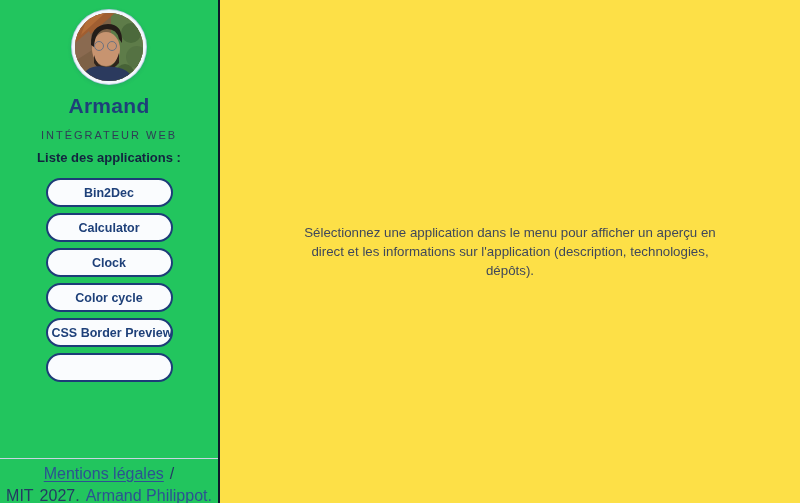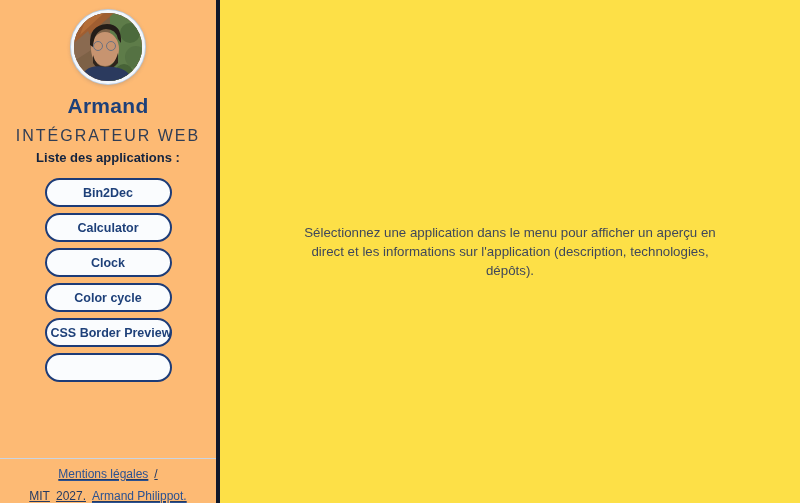--- a/index.html
+++ b/index.html
@@ -8,22 +8,22 @@
     display: flex;
     font-family: "Liberation Sans", sans-serif;
     background: #f1f4f9;
     overflow: hidden;
   }
 
   
   .sidebar {
     width: 220px;
     height: 503px;
-    background: #fdba74;
-    border-right: 4px solid #0f172a;
+    background: #22c55e;
+    border-right: 2px solid #0f172a;
     display: flex;
     flex-direction: column;
     align-items: center;
     flex-shrink: 0;
   }
 
   .avatar-wrap {
     margin-top: 10px;
     width: 74px;
     height: 74px;
@@ -41,21 +41,21 @@
     font-size: 21px;
     font-weight: bold;
     color: #1e4079;
     line-height: 35px;
     letter-spacing: 0.3px;
   }
   .name span { display: block; }
 
   .job-title {
     margin-top: 5px;
-    font-size: 16px;
+    font-size: 11px;
     line-height: 15px;
     letter-spacing: 2px;
     color: #2f3d55;
   }
 
   .apps-label {
     margin-top: 8px;
     font-size: 13px;
     line-height: 14px;
     font-weight: bold;
@@ -89,24 +89,23 @@
 
   .sidebar-footer {
     margin-top: auto;
     width: 100%;
     border-top: 1px solid #c9d4e2;
     padding-top: 8px;
     display: flex;
     flex-direction: column;
     align-items: center;
     gap: 8px;
-    font-size: 12px;
+    font-size: 16px;
     line-height: 14px;
     color: #243a63;
-    text-decoration: underline;
   }
   .sidebar-footer a {
     color: #2c5291;
     text-decoration: underline;
     text-underline-offset: 2px;
     cursor: pointer;
   }
   .footer-line { display: flex; gap: 6px; align-items: baseline; }
 
   

